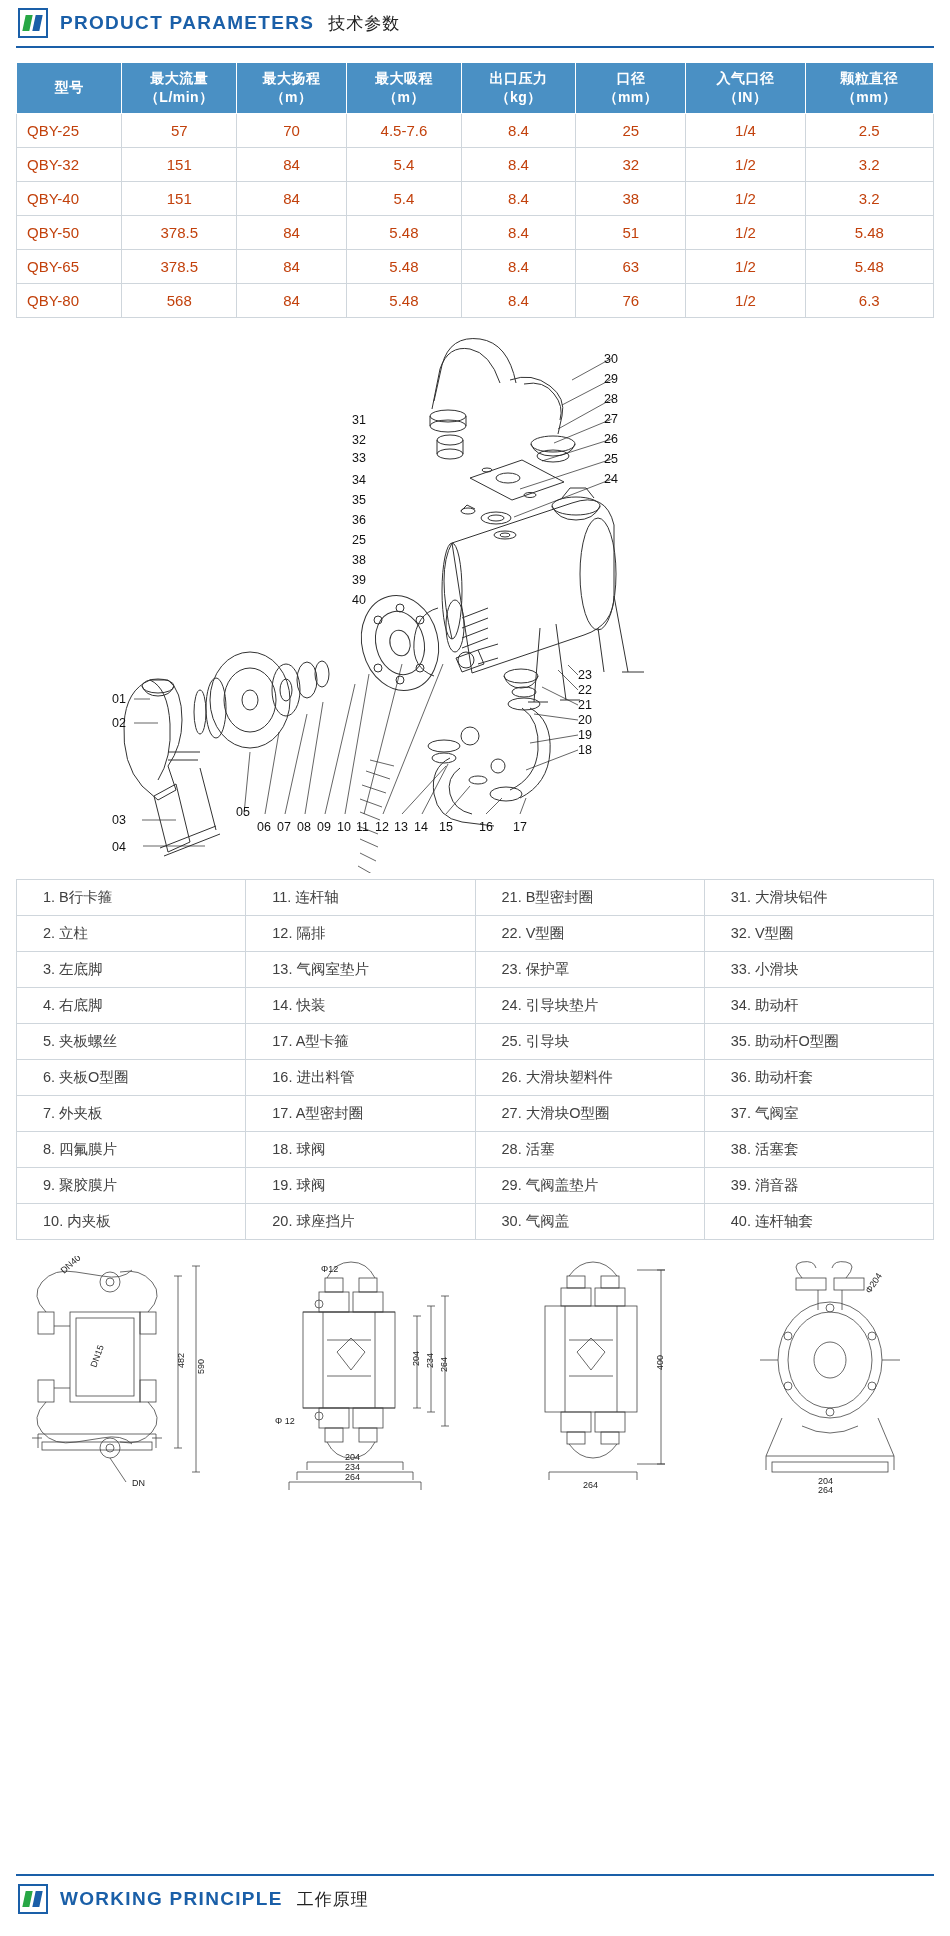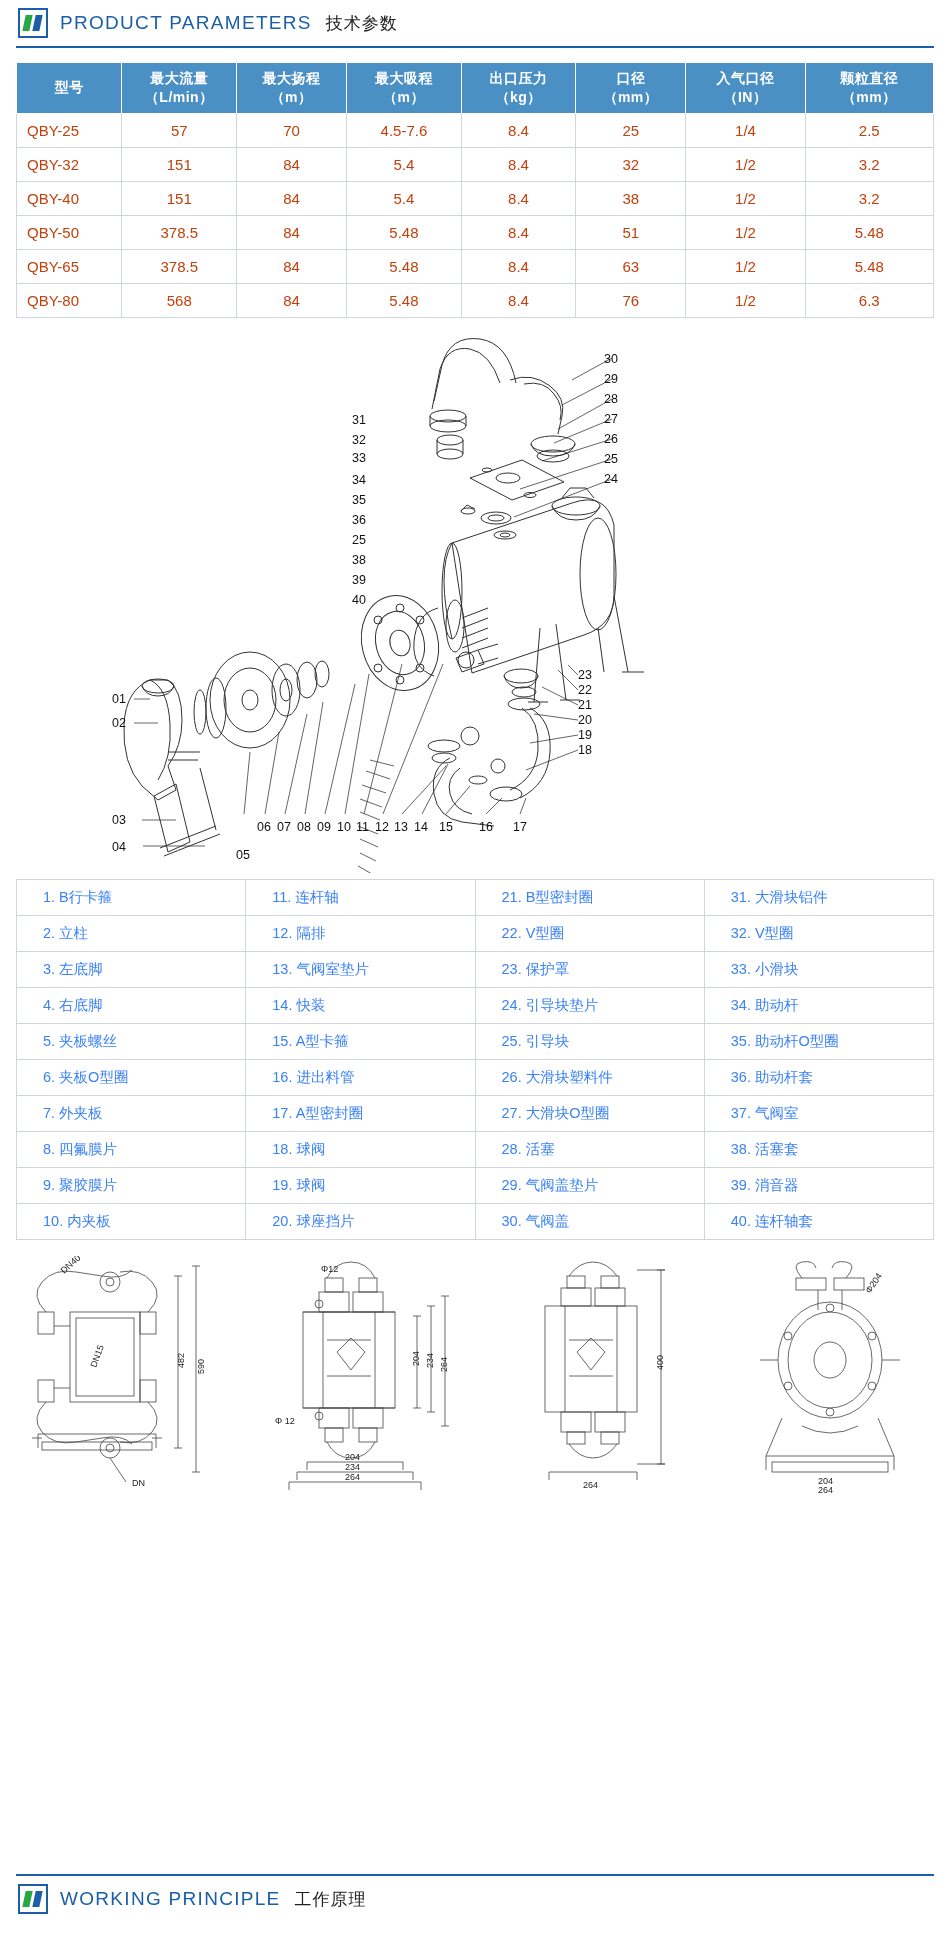--- a/index.html
+++ b/index.html
@@ -44,21 +44,21 @@
     position: absolute;
     left: 14px; top: 5px;
     width: 7px; height: 16px;
     background: #1a5fa8;
     transform: skewX(-12deg);
   }
   .section-title-en {
     color: #1a5fa8;
     font-size: 19px;
     letter-spacing: 1.3px;
-    font-weight: 400;
+    font-weight: 700;
     margin-right: 14px;
   }
   .section-title-cn {
     color: #222;
     font-size: 17px;
     letter-spacing: 1px;
   }
   .header-rule {
     height: 2px;
     background: #1a5fa8;
@@ -114,21 +114,21 @@
   table.legend {
     width: 100%;
     border-collapse: collapse;
     table-layout: fixed;
   }
   table.legend td {
     border: 1px solid #cfd6dc;
     font-size: 14.5px;
     padding: 8px 0 8px 26px;
     height: 33px;
-    color: #3b82f6;
+    color: #404040;
   }
 
   
   .dims {
     display: flex;
     justify-content: space-between;
     padding: 16px 18px 0 18px;
     gap: 4px;
   }
   .dim-cell { position: relative; }
@@ -422,21 +422,21 @@
   <div class="lead-num" style="left:604px; top:124px;">25</div>
   <div class="lead-num" style="left:604px; top:144px;">24</div>
 
   <div class="lead-num" style="left:578px; top:340px;">23</div>
   <div class="lead-num" style="left:578px; top:355px;">22</div>
   <div class="lead-num" style="left:578px; top:370px;">21</div>
   <div class="lead-num" style="left:578px; top:385px;">20</div>
   <div class="lead-num" style="left:578px; top:400px;">19</div>
   <div class="lead-num" style="left:578px; top:415px;">18</div>
 
-  <div class="lead-num" style="left:236px; top:520px;">05</div>
+  <div class="lead-num" style="left:236px; top:477px;">05</div>
   <div class="lead-num" style="left:257px; top:492px;">06</div>
   <div class="lead-num" style="left:277px; top:492px;">07</div>
   <div class="lead-num" style="left:297px; top:492px;">08</div>
   <div class="lead-num" style="left:317px; top:492px;">09</div>
   <div class="lead-num" style="left:337px; top:492px;">10</div>
   <div class="lead-num" style="left:356px; top:492px;">11</div>
   <div class="lead-num" style="left:375px; top:492px;">12</div>
   <div class="lead-num" style="left:394px; top:492px;">13</div>
   <div class="lead-num" style="left:414px; top:492px;">14</div>
   <div class="lead-num" style="left:439px; top:492px;">15</div>
@@ -466,21 +466,21 @@
         <td>33. 小滑块</td>
       </tr>
       <tr>
         <td>4. 右底脚</td>
         <td>14. 快装</td>
         <td>24. 引导块垫片</td>
         <td>34. 助动杆</td>
       </tr>
       <tr>
         <td>5. 夹板螺丝</td>
-        <td>15. A型卡箍</td>
+        <td>17. A型卡箍</td>
         <td>25. 引导块</td>
         <td>35. 助动杆O型圈</td>
       </tr>
       <tr>
         <td>6. 夹板O型圈</td>
         <td>16. 进出料管</td>
         <td>26. 大滑块塑料件</td>
         <td>36. 助动杆套</td>
       </tr>
       <tr>

